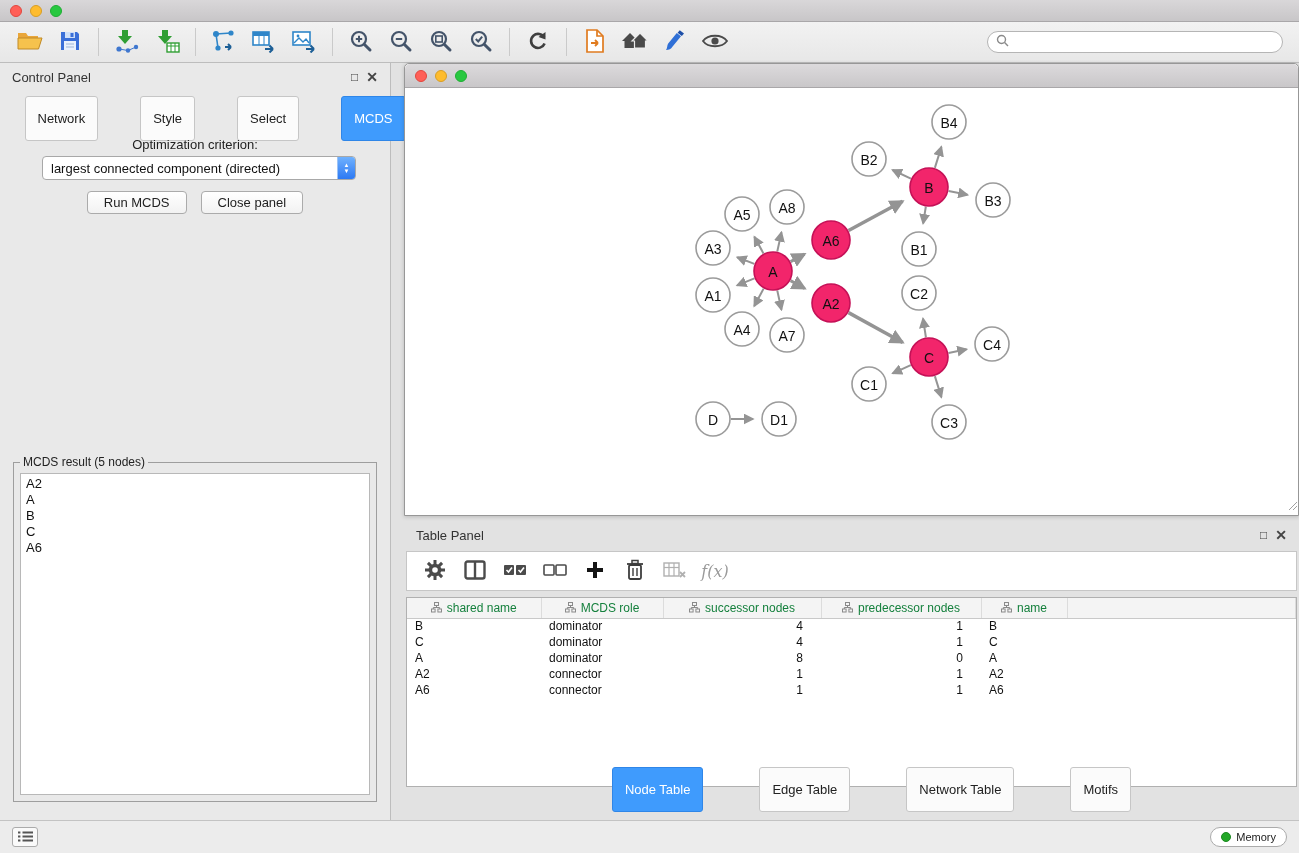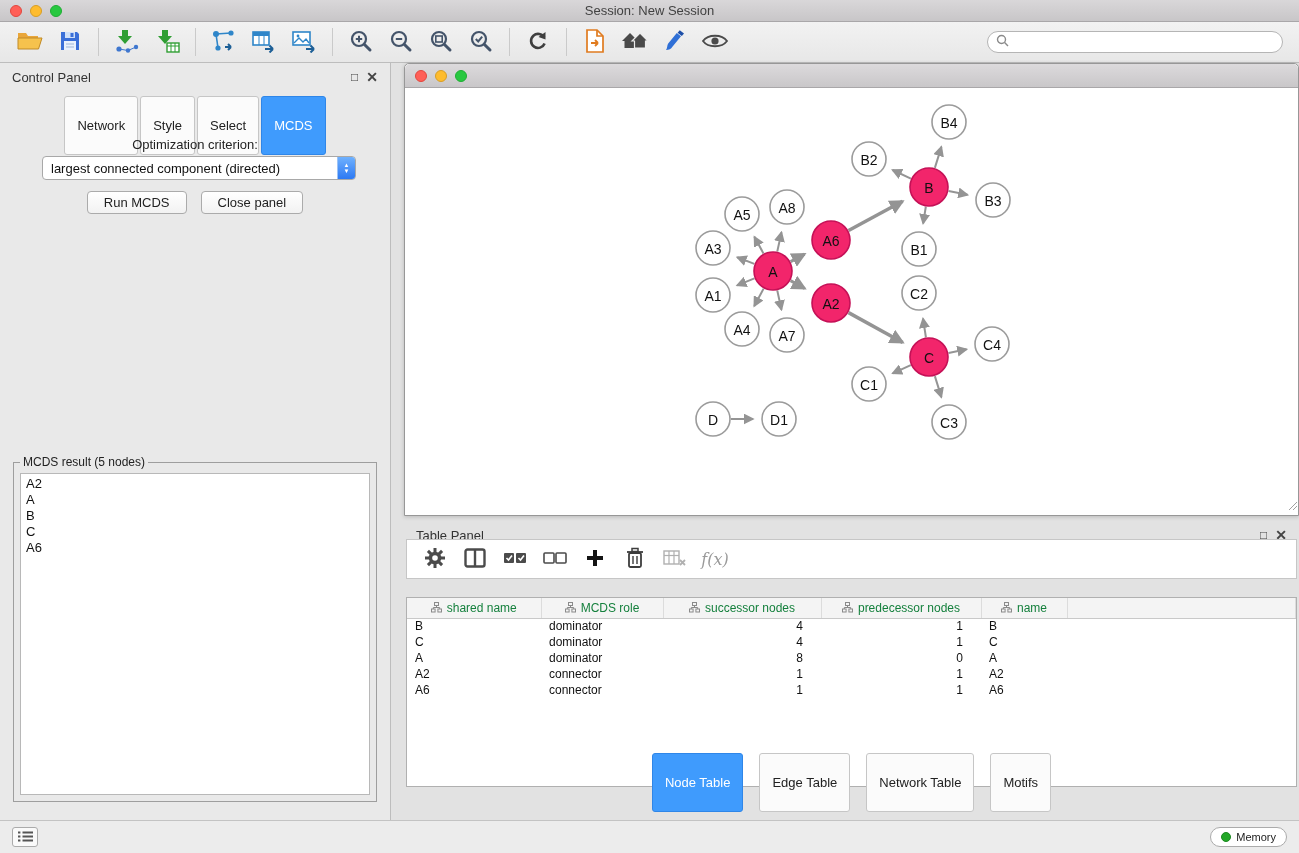--- a/index.html
+++ b/index.html
@@ -59,21 +59,21 @@
   .panel-btns { margin-left:auto; display:flex; gap:8px; align-items:center; }
   .pbtn { font-size:12px; color:#444; cursor:pointer; line-height:1; }
   .pbtn.x { font-weight:bold; font-size:14px; }
   .cp-tabs {
     position:absolute; top:33px; left:0; right:0;
     display:flex; justify-content:center; gap:2px;
   }
   .cp-tab, .tp-tab {
     font-family:"Liberation Sans", sans-serif; font-size:13px;
     background:#fbfbfb; color:#222; border:1px solid #c6c6c6;
-    padding:21px 12px; border-radius:3px; cursor:pointer;
+    padding:14px 12px; border-radius:3px; cursor:pointer;margin-left:40px;
   }
   .cp-tab.active, .tp-tab.active {
     background:#3f9bfd; border-color:#2f86e8; color:#fff;
   }
   .opt-label { position:absolute; top:74px; left:0; right:0; text-align:center; font-size:13px; color:#222; }
   .dropdown {
     position:absolute; top:93px; left:42px; width:314px; height:24px;
     background:#fff; border:1px solid #a8a8a8; border-radius:4px;
     display:flex; align-items:center; cursor:pointer; overflow:hidden;
   }
@@ -111,21 +111,21 @@
     height:24px; background:linear-gradient(#dcdadc,#c9c7c9);
     border-bottom:1px solid #a9a7a9; border-radius:5px 5px 0 0;
     display:flex; align-items:center; position:relative;
   }
   .nw-title { position:absolute; left:0; right:0; text-align:center; font-size:13px; color:#333; }
   .nw-canvas { position:relative; width:100%; height:427px; overflow:hidden; }
   .resize-grip { position:absolute; right:1px; bottom:1px; }
   
   .table-panel { position:absolute; left:12px; right:0; top:458px; bottom:0; }
   .tp-toolbar {
-    position:absolute; top:18px; left:2px; right:2px; height:40px;
+    position:absolute; top:30px; left:2px; right:2px; height:40px;
     background:#fff; border:1px solid #c6c6c6;
     display:flex; align-items:center; gap:4px; padding:0 10px;
   }
   .tp-btn {
     border:none; background:transparent; width:36px; height:32px;
     display:flex; align-items:center; justify-content:center; cursor:pointer;
   }
   .fx { font-family:"DejaVu Serif", serif; font-style:italic; font-size:16px; color:#9a9a9a; }
   .tp-table-wrap {
     position:absolute; top:76px; left:2px; right:2px; height:190px;
@@ -164,21 +164,20 @@
     font-family:"Liberation Sans", sans-serif;
   }
   .memory-dot { width:10px; height:10px; border-radius:50%; background:#23a727; border:1px solid #1b8a20; }
 </style>
 </head>
 <body>
 
 <div class="screen">
 
   <div class="titlebar">
-    <div class="window-title">Session: New Session</div>
     <div class="traffic">
       <span class="tl tl-red"></span>
       <span class="tl tl-yellow"></span>
       <span class="tl tl-green"></span>
     </div>
   </div>
 
   <div class="toolbar">
     <button class="tbtn">
       <span><svg width="26" height="22" viewBox="0 0 26 22">

